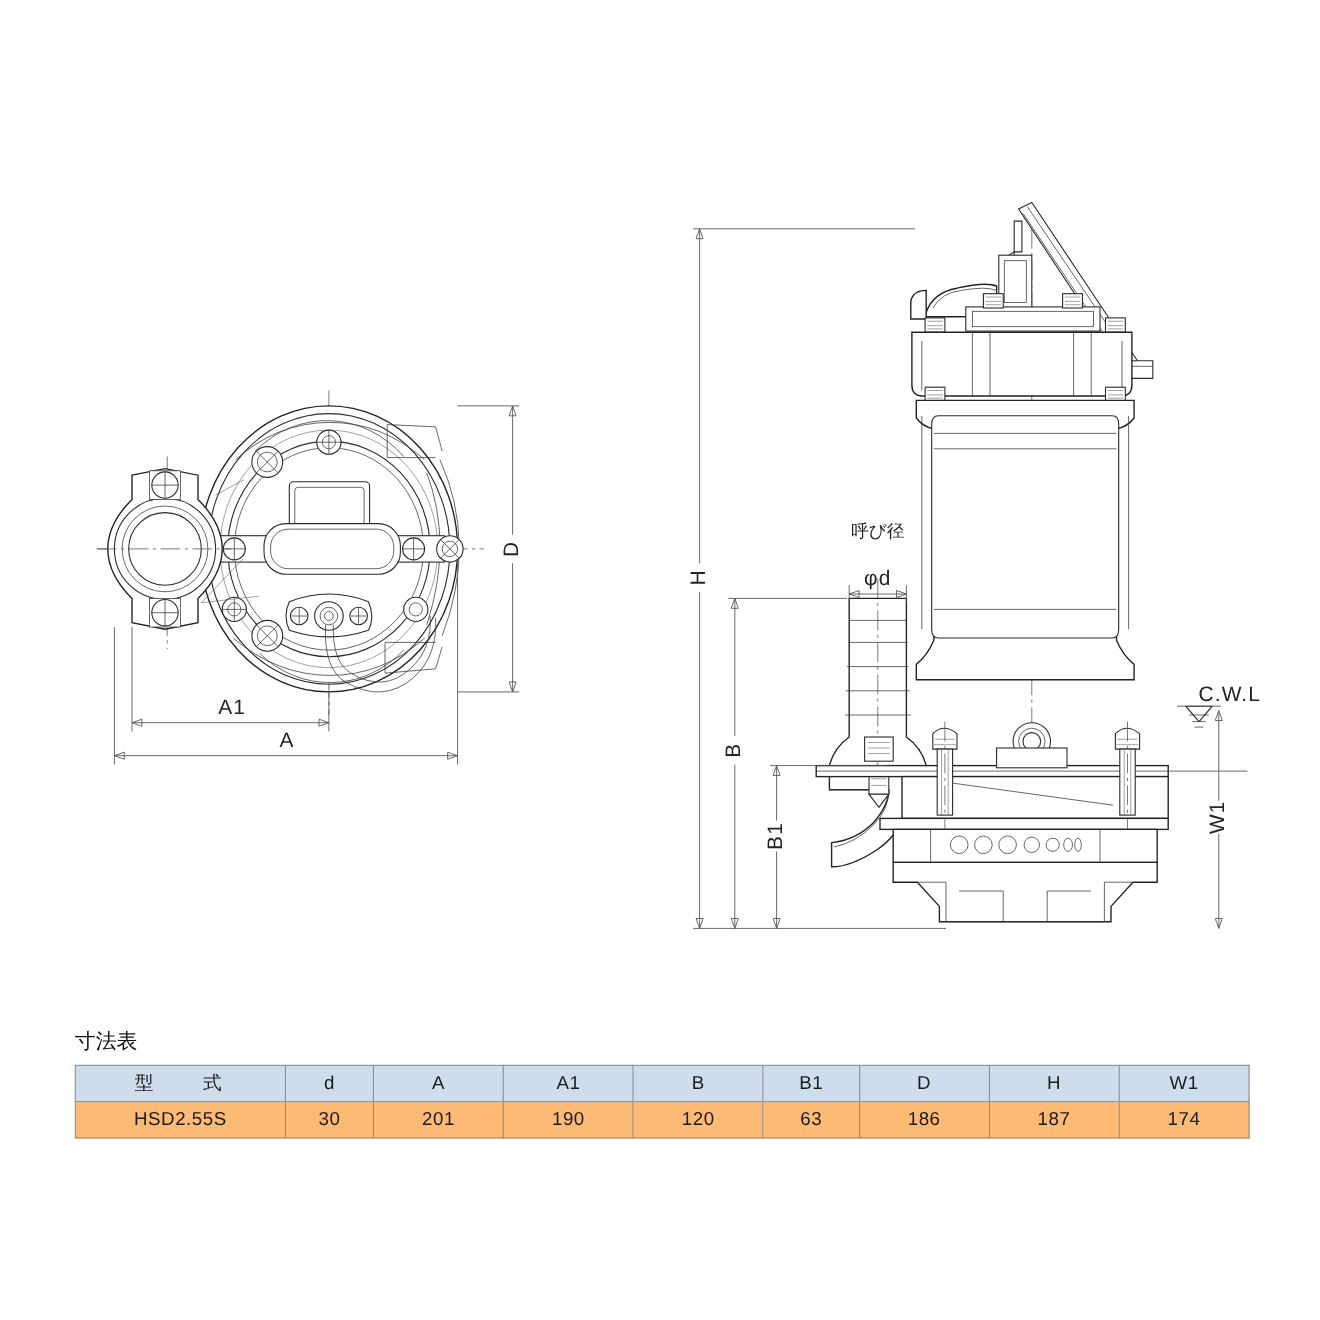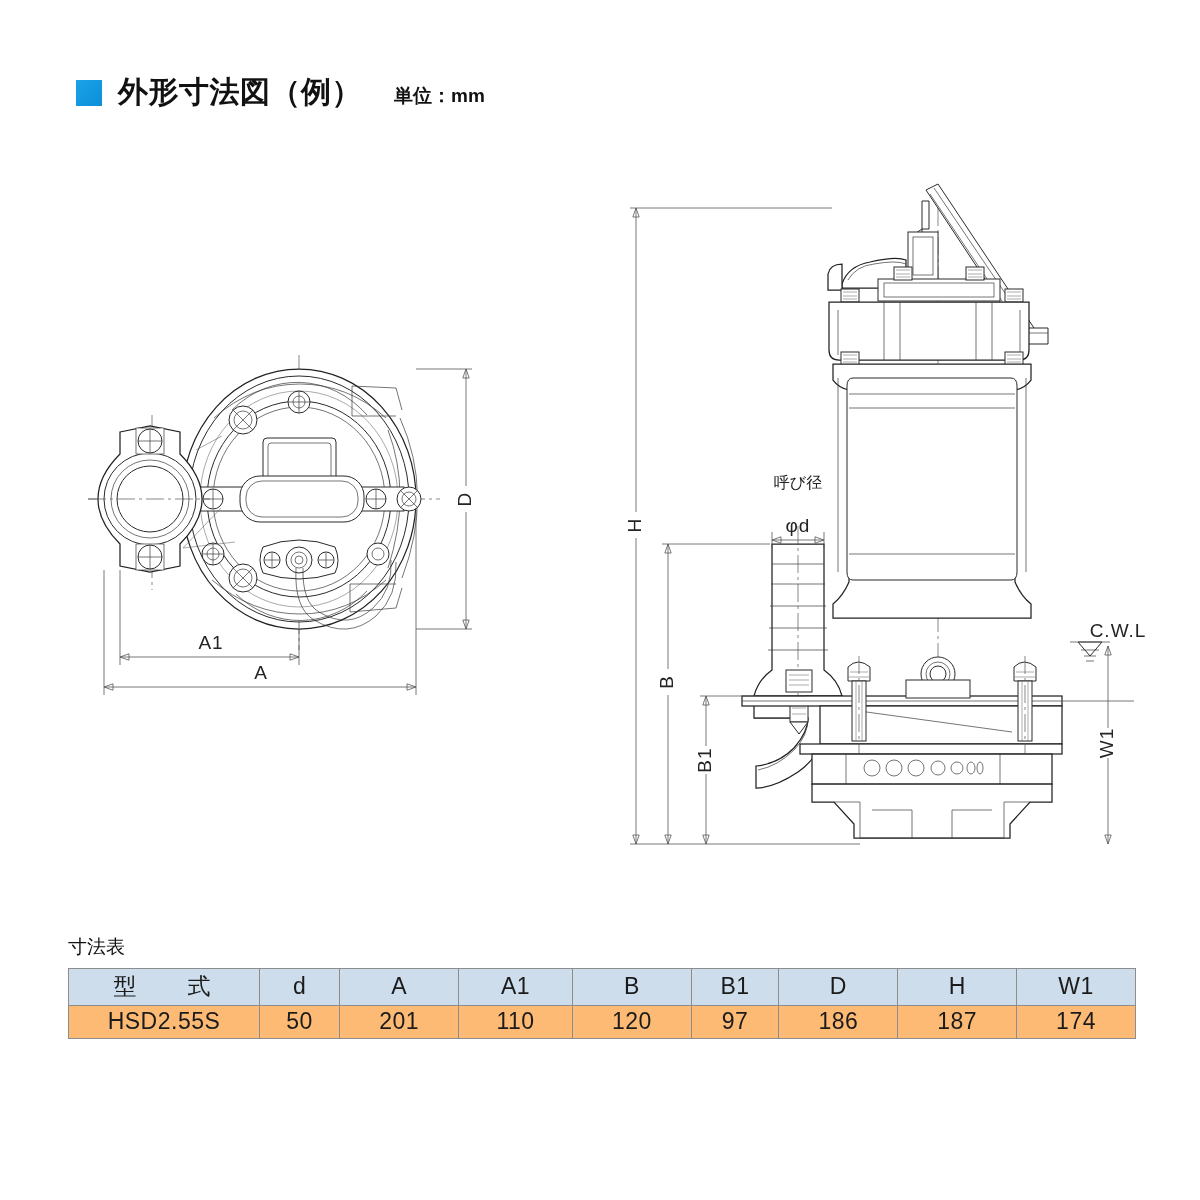--- a/index.html
+++ b/index.html
@@ -58,46 +58,41 @@
 
   
   .tbl-label{
     position:absolute;left:68px;top:934px;
     font-size:19px;font-weight:normal;color:#111;
   }
   table.dims{
     position:absolute;left:68px;top:968px;
     border-collapse:collapse;
     width:1068px;
-    font-size:23px;
+    font-size:17px;
   }
   table.dims th,table.dims td{
     border:1px solid #8d8d8d;
     text-align:center;
     height:27px;
     padding:2px 0 3px 0;
     font-weight:normal;
     color:#1b1b1b;
     letter-spacing:0.5px;
   }
   table.dims th{background:#cdddec;}
   table.dims td{background:#fdba74;}
   table.dims th.model,table.dims td.model{width:190px;}
   .model-th span{letter-spacing:14px;padding-left:10px;}
 </style>
 </head>
 <body>
 
 <div class="page">
 
-  <div class="title-row">
-    <span class="title-square" style="background: linear-gradient(135deg, rgb(26, 163, 232) 0%, rgb(13, 143, 216) 100%);"></span>
-    <span class="title-text">外形寸法図（例）</span>
-    <span class="title-unit">単位：mm</span>
-  </div>
 
   <div class="drawing">
   <svg class="cad" width="1200" height="700" viewBox="0 0 1200 700" xmlns="http://www.w3.org/2000/svg">
 
     <g>
 
       <line class="center" x1="88" y1="349" x2="440" y2="349"></line>
       <line class="center" x1="299" y1="205" x2="299" y2="500"></line>
       <line class="center" x1="152" y1="265" x2="152" y2="440"></line>
 
@@ -498,25 +493,25 @@
         <th>B</th>
         <th>B1</th>
         <th>D</th>
         <th>H</th>
         <th>W1</th>
       </tr>
     </thead>
     <tbody>
       <tr>
         <td class="model">HSD2.55S</td>
-        <td>50</td>
+        <td>30</td>
         <td>201</td>
-        <td>110</td>
+        <td>190</td>
         <td>120</td>
-        <td>97</td>
+        <td>63</td>
         <td>186</td>
         <td>187</td>
         <td>174</td>
       </tr>
     </tbody>
   </table>
 
 </div>
 
 </body></html>

